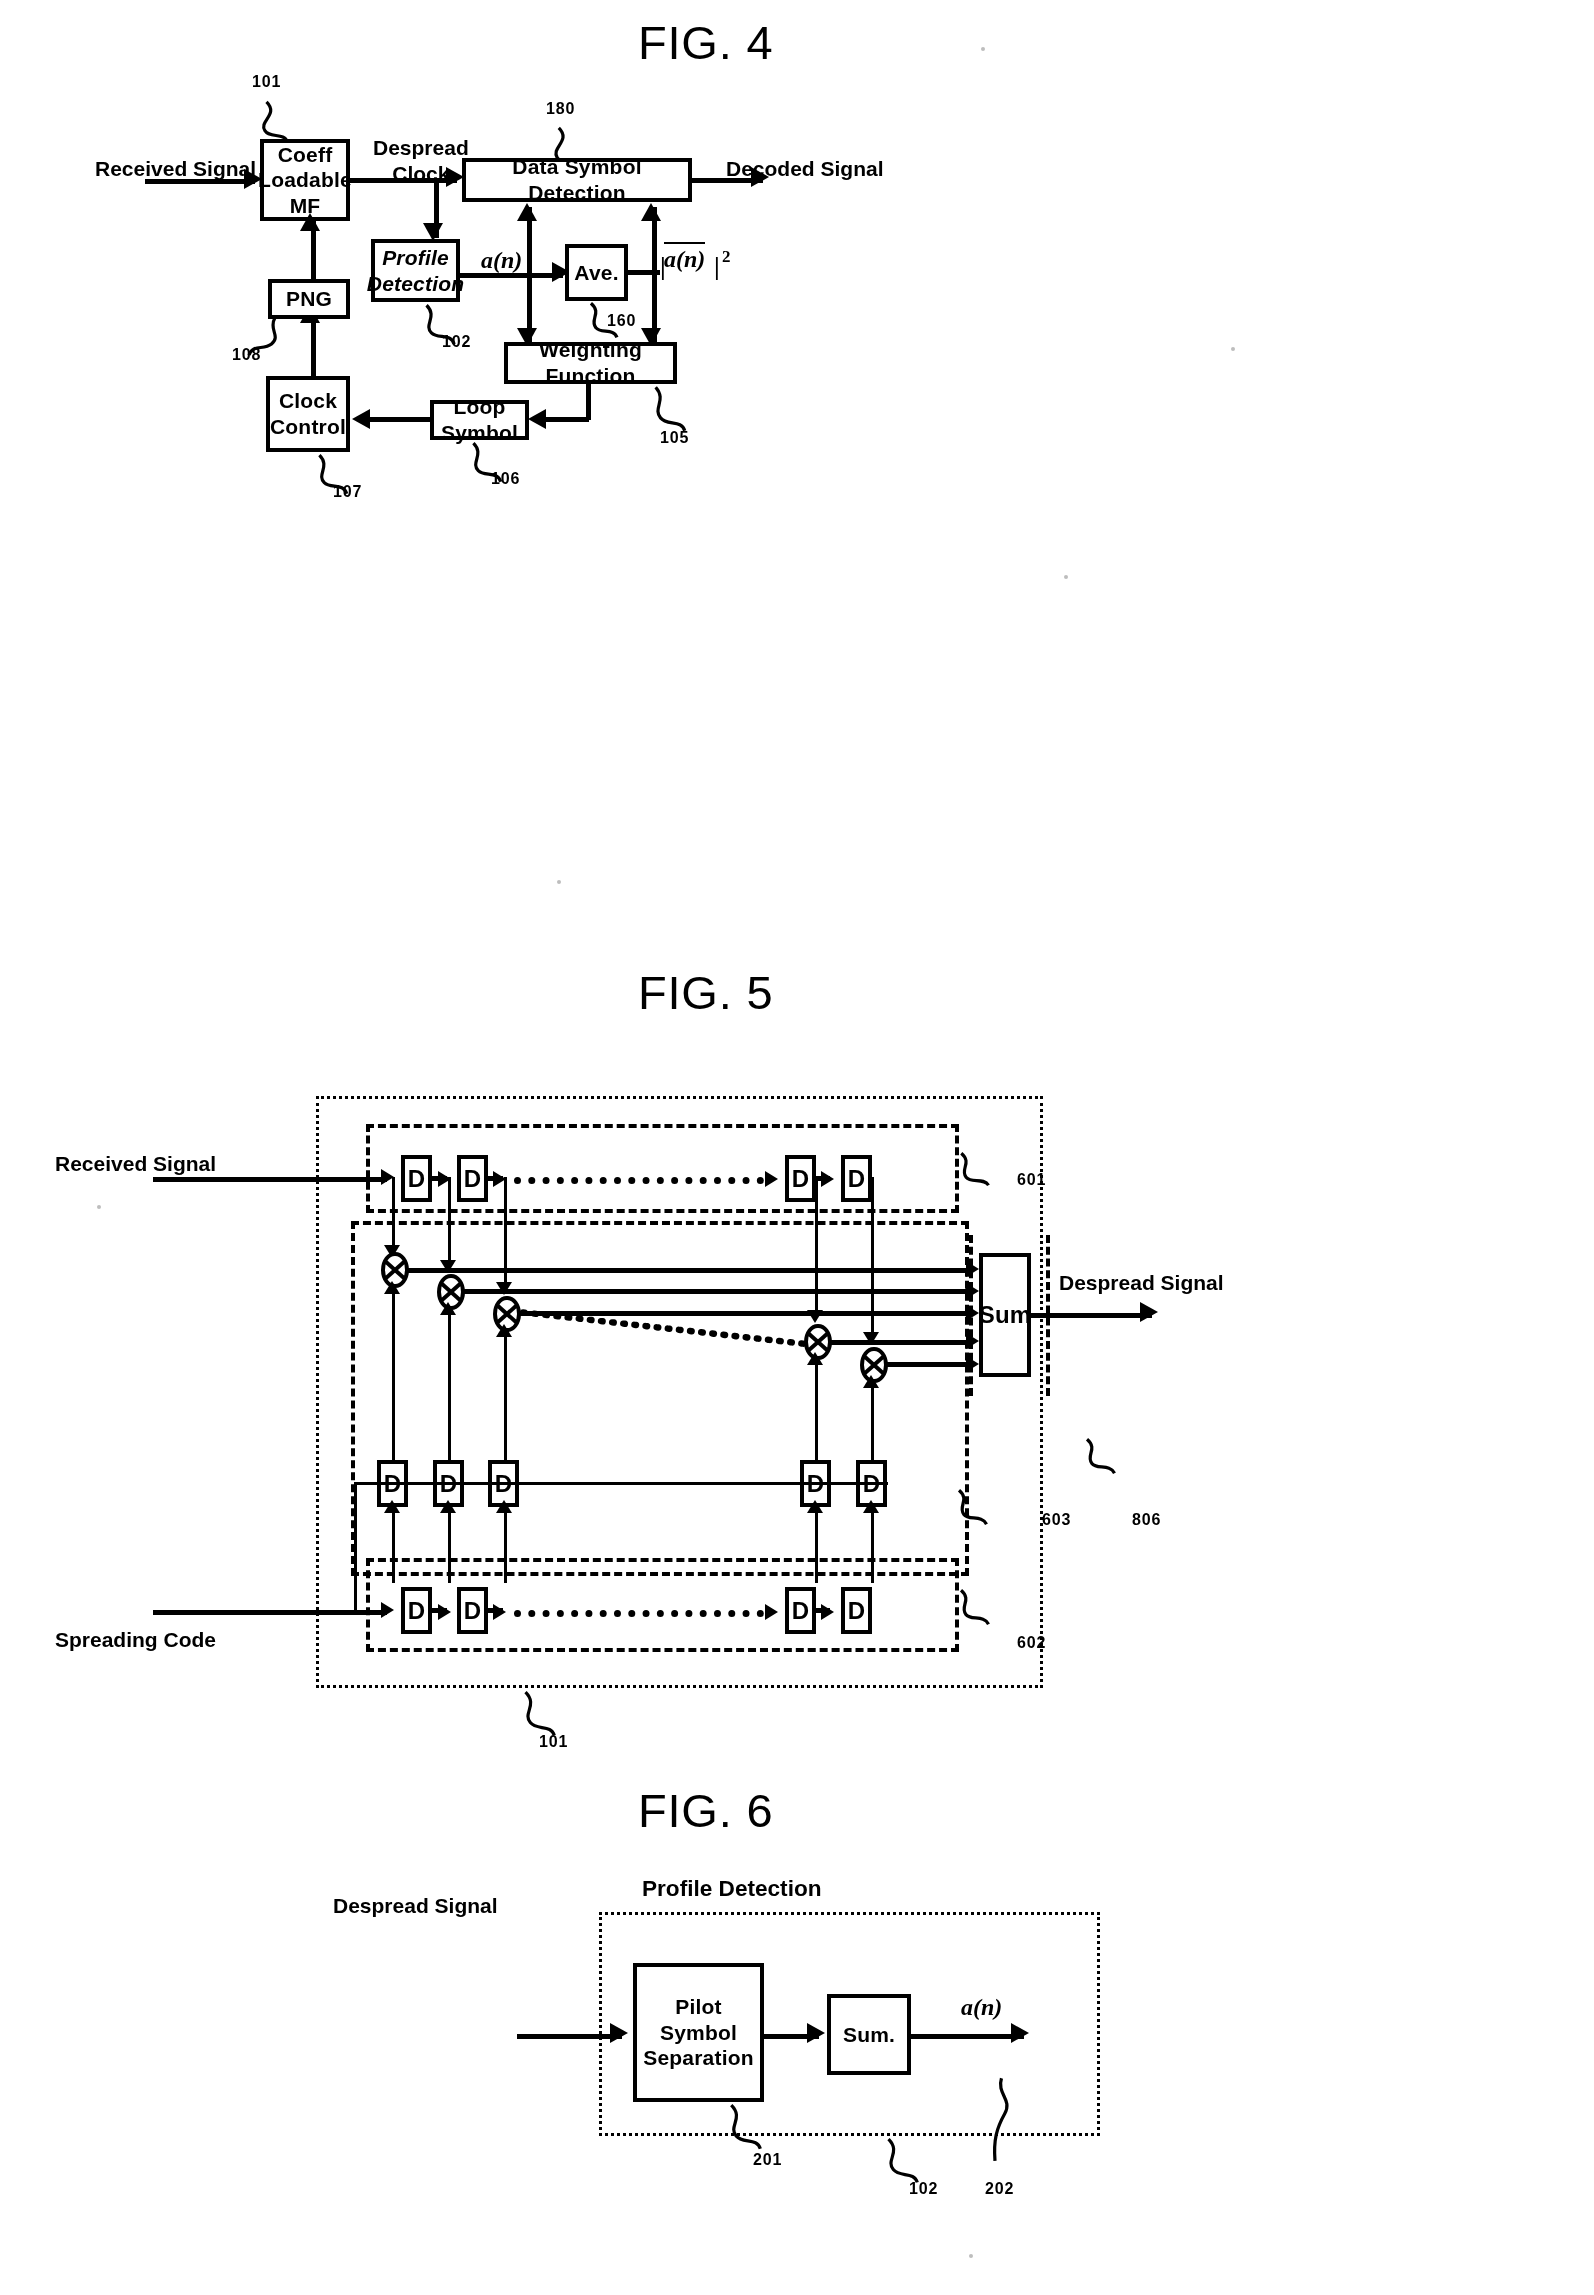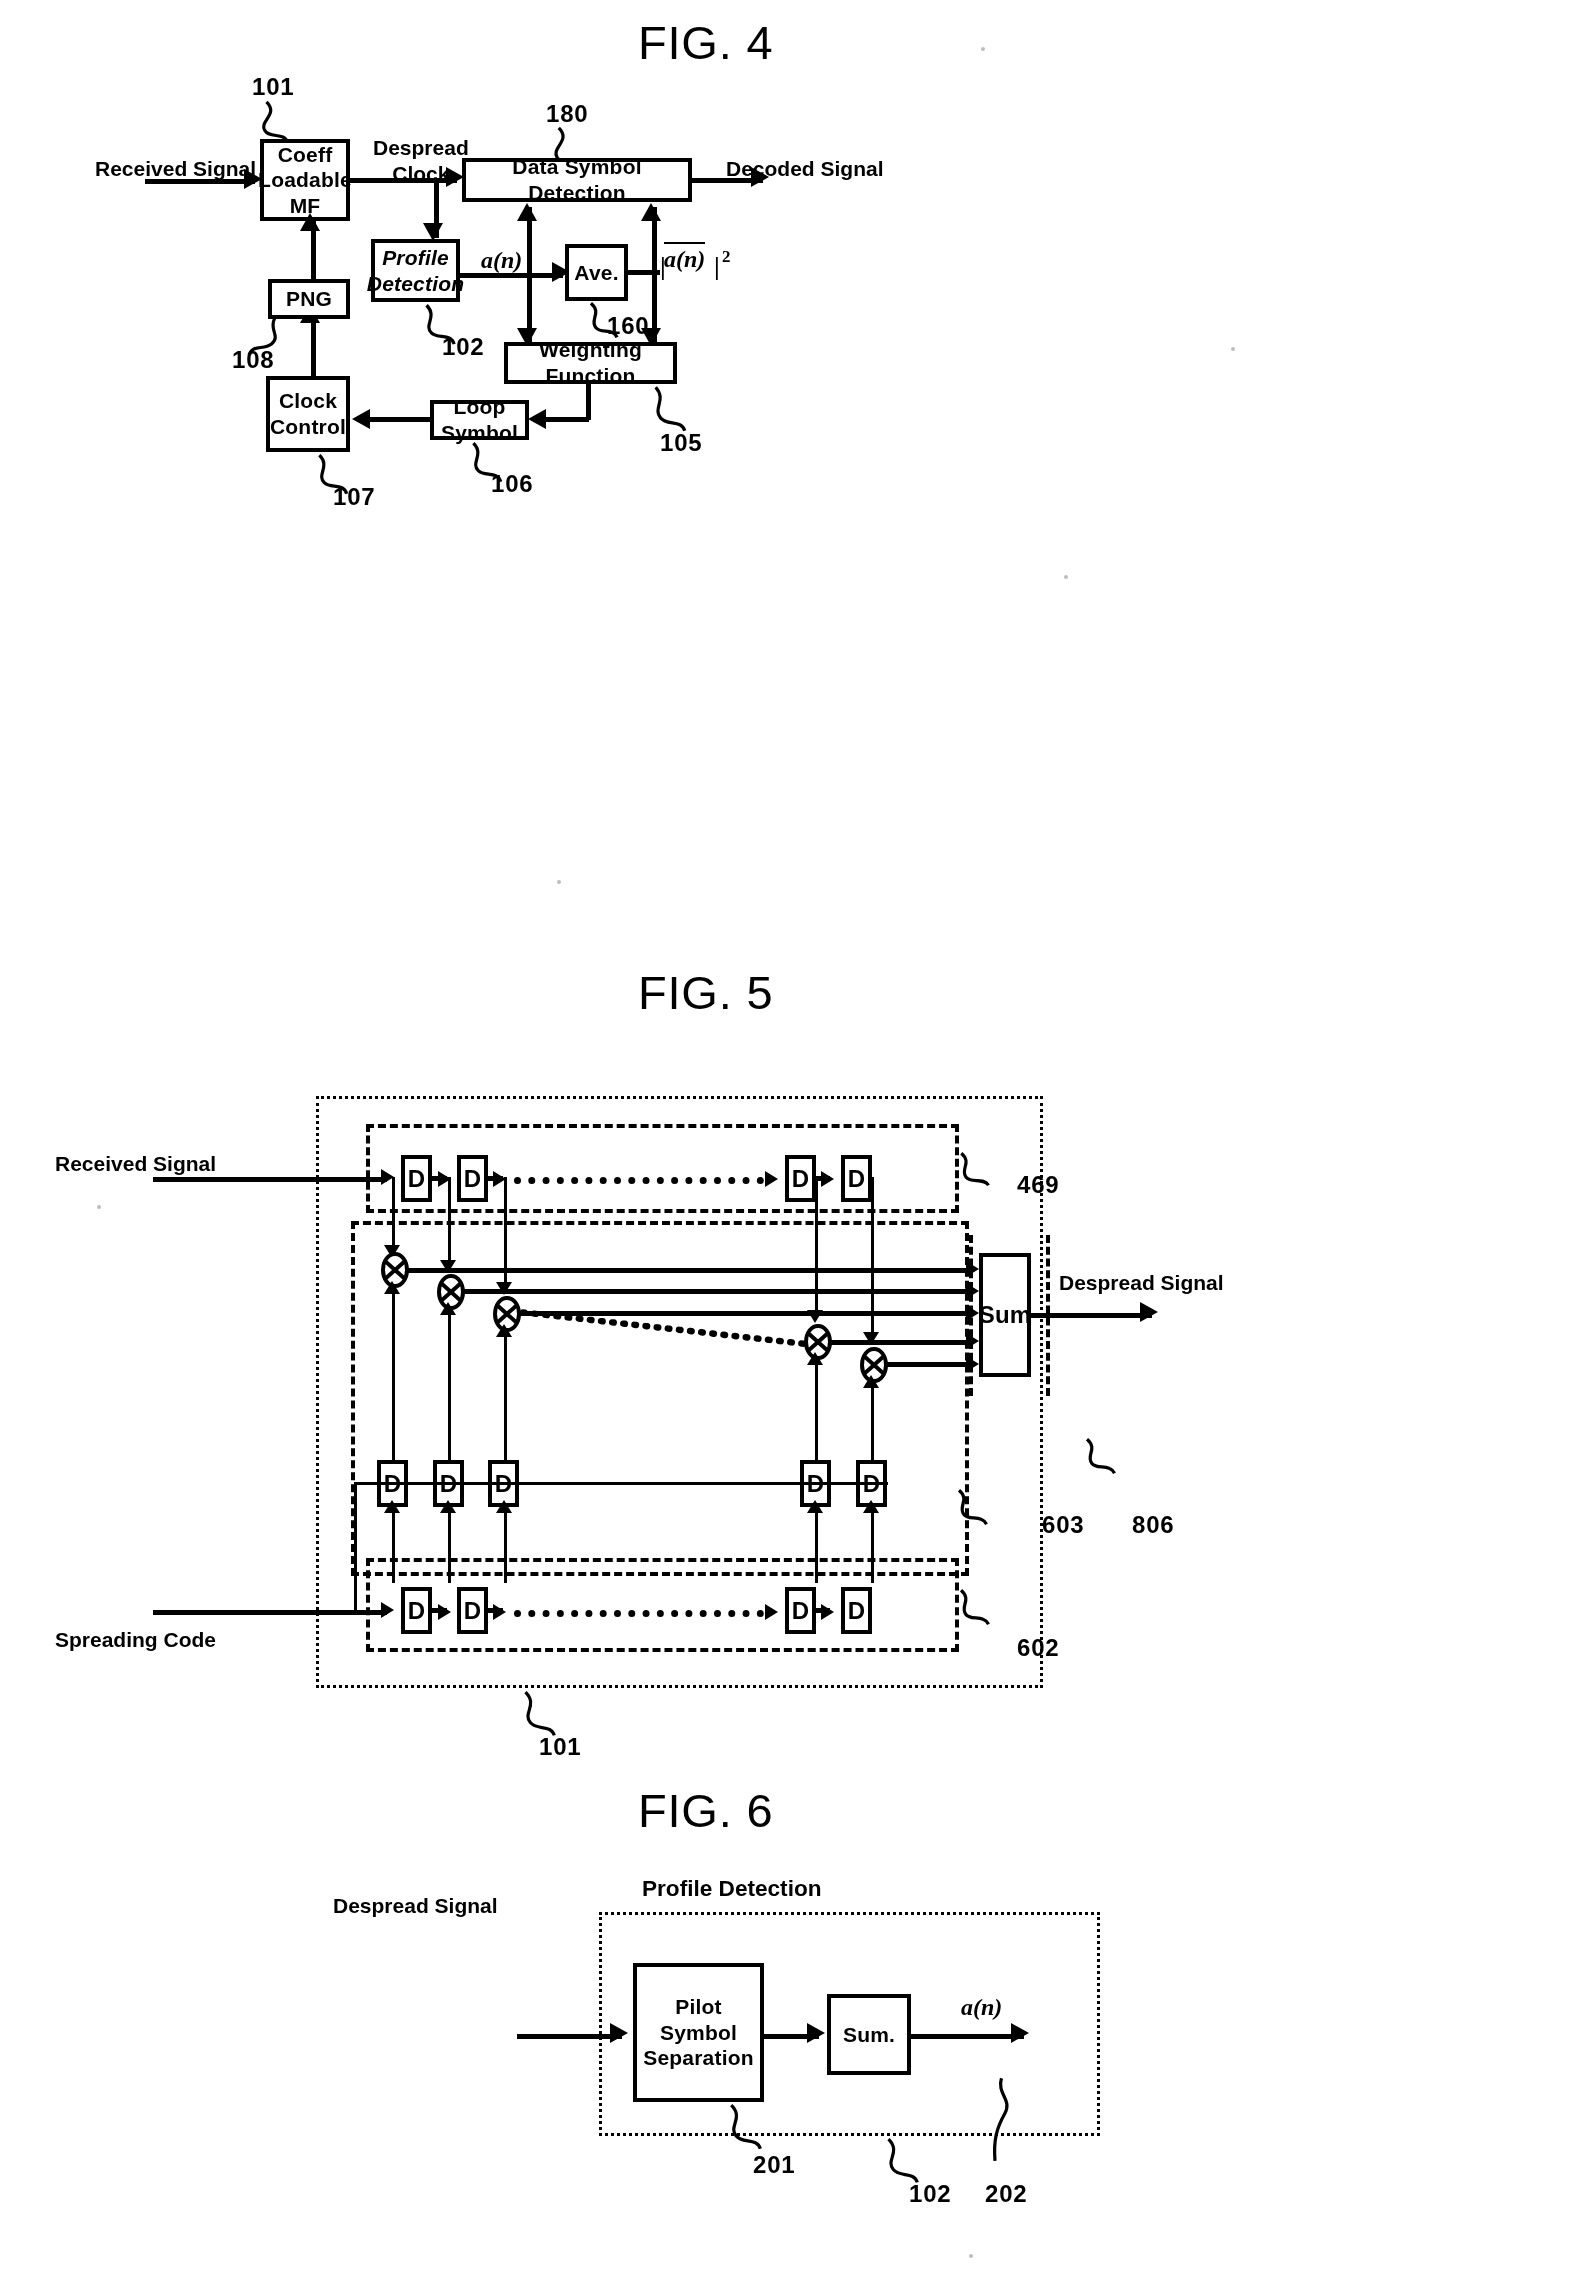--- a/index.html
+++ b/index.html
@@ -47,21 +47,21 @@
     position: absolute;
     font-weight: bold;
     font-size: 21px;
     white-space: nowrap;
     line-height: 1.2;
     font-family: "Liberation Sans", sans-serif;
   }
   .refnum {
     position: absolute;
     font-weight: bold;
-    font-size: 24px;
+    font-size: 16px;
     letter-spacing: 0.8px;
     white-space: nowrap;
     font-family: "Liberation Sans", sans-serif;
   }
   
   .hline { position: absolute; background: #000; height: 4.8px; }
   .vline { position: absolute; background: #000; width: 4.8px; }
   .hline.thin { height: 3.2px; }
   .vline.thin { width: 3.2px; }
   
@@ -319,21 +319,21 @@
     <div class="ar ar-r sm" style="left:821px; top:1171px;"></div>
     <div class="hline" style="left:815px; top:1176px; width:14.5px;"></div>
 
     <div class="dreg" style="left:841px; top:1155px;">
       <span>D</span>
       </div>
 
     <svg class="leader" style="left:956px; top:1150px;" width="65" height="40" viewBox="0 0 80 50">
       <path d="M6,4 C20,16 4,24 12,34 C18,42 34,34 40,44" stroke="#000" stroke-width="4" fill="none"></path>
     </svg>
-    <div class="refnum" style="left:1017px; top:1171px;">469</div>
+    <div class="refnum" style="left:1017px; top:1171px;">601</div>
 
     <div class="dashbox" style="left:351px; top:1221px; width:618px; height:355px;"></div>
 
     <div class="vline thin" style="left:392px; top:1177px; height:74px;"></div>
     <div class="ar ar-d sm" style="left:384px; top:1245px;"></div>
 
     <div class="vline thin" style="left:448px; top:1177px; height:89px;"></div>
     <div class="ar ar-d sm" style="left:440px; top:1260px;"></div>
 
     <div class="vline thin" style="left:504px; top:1177px; height:111px;"></div>

